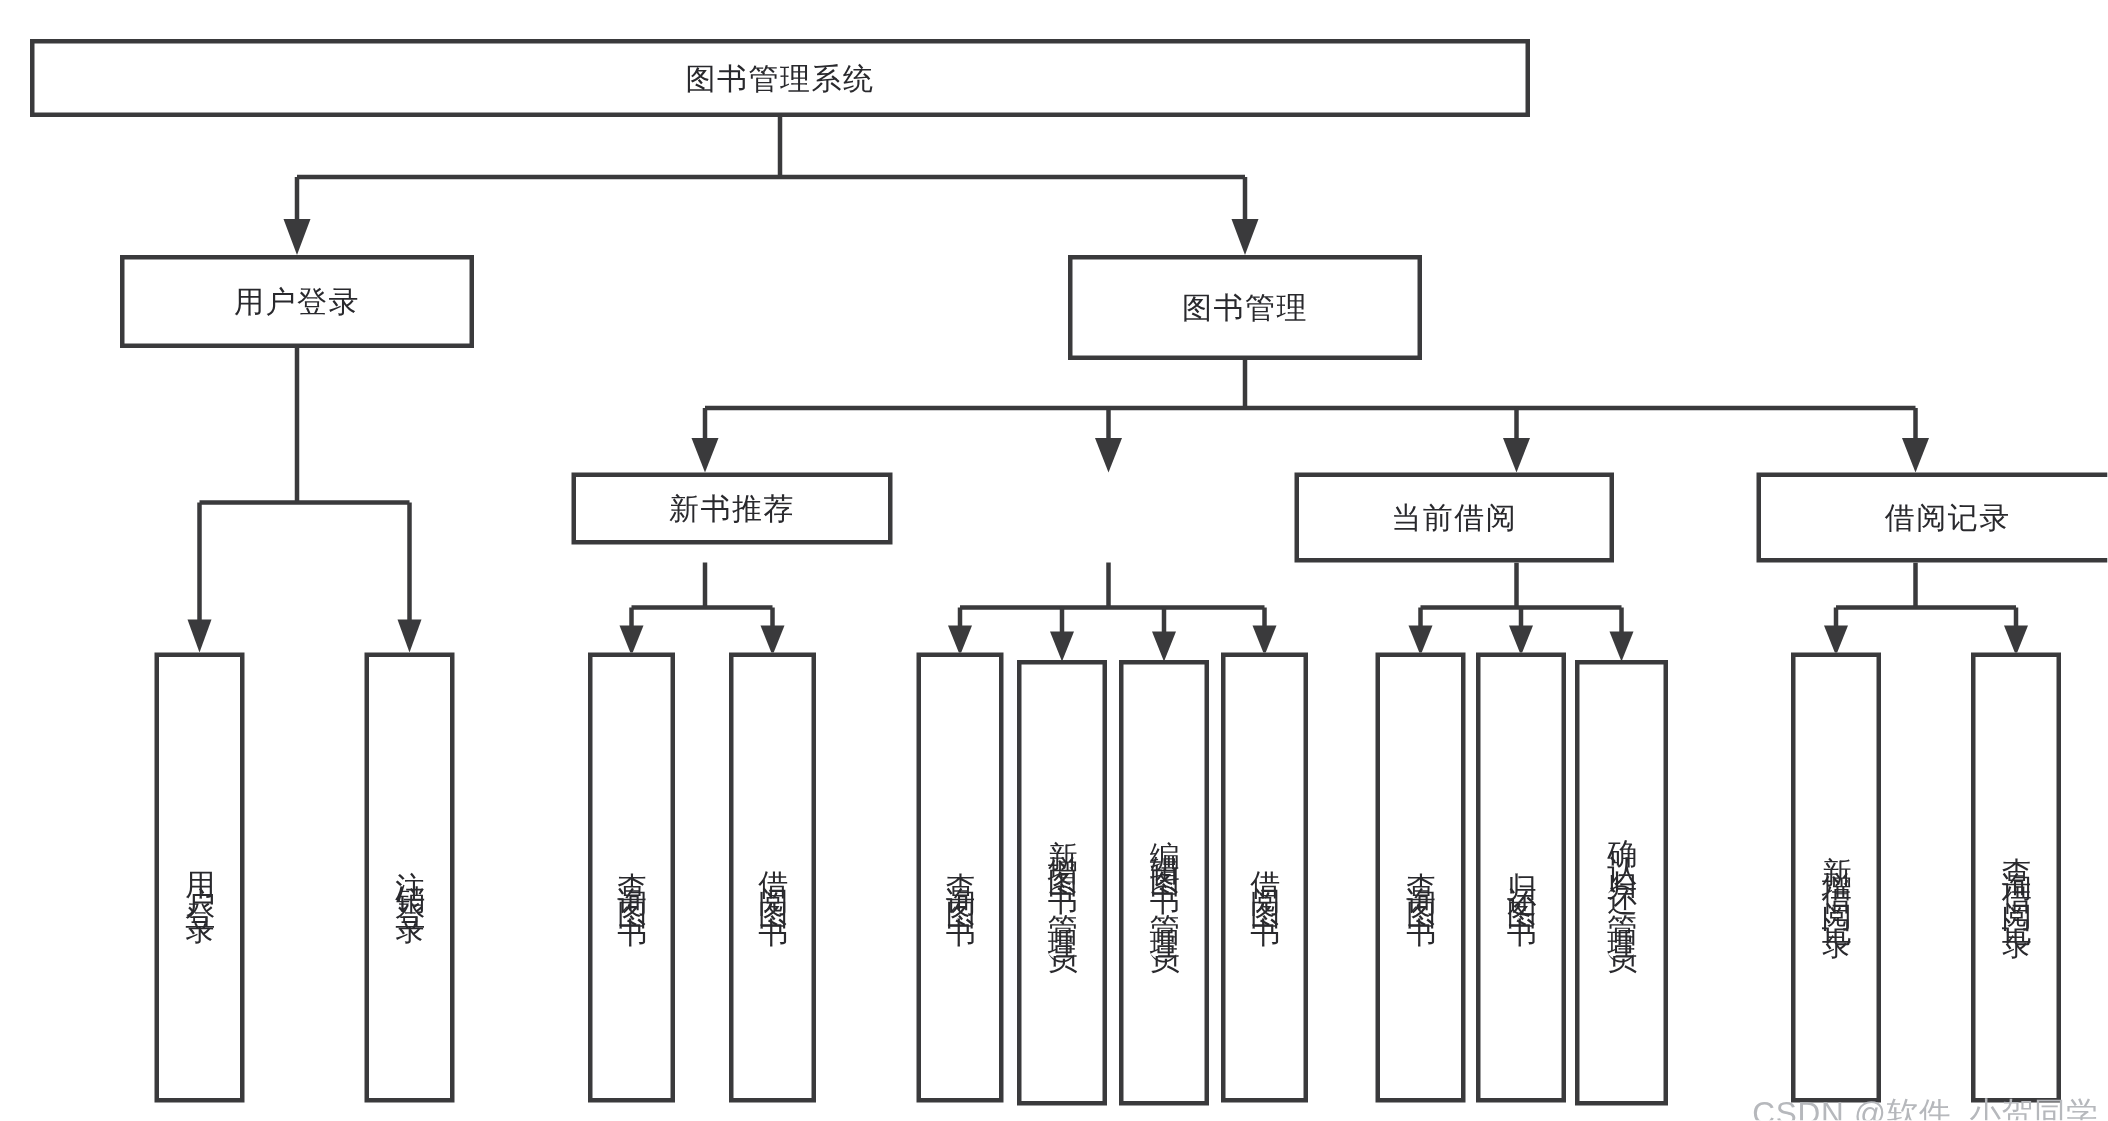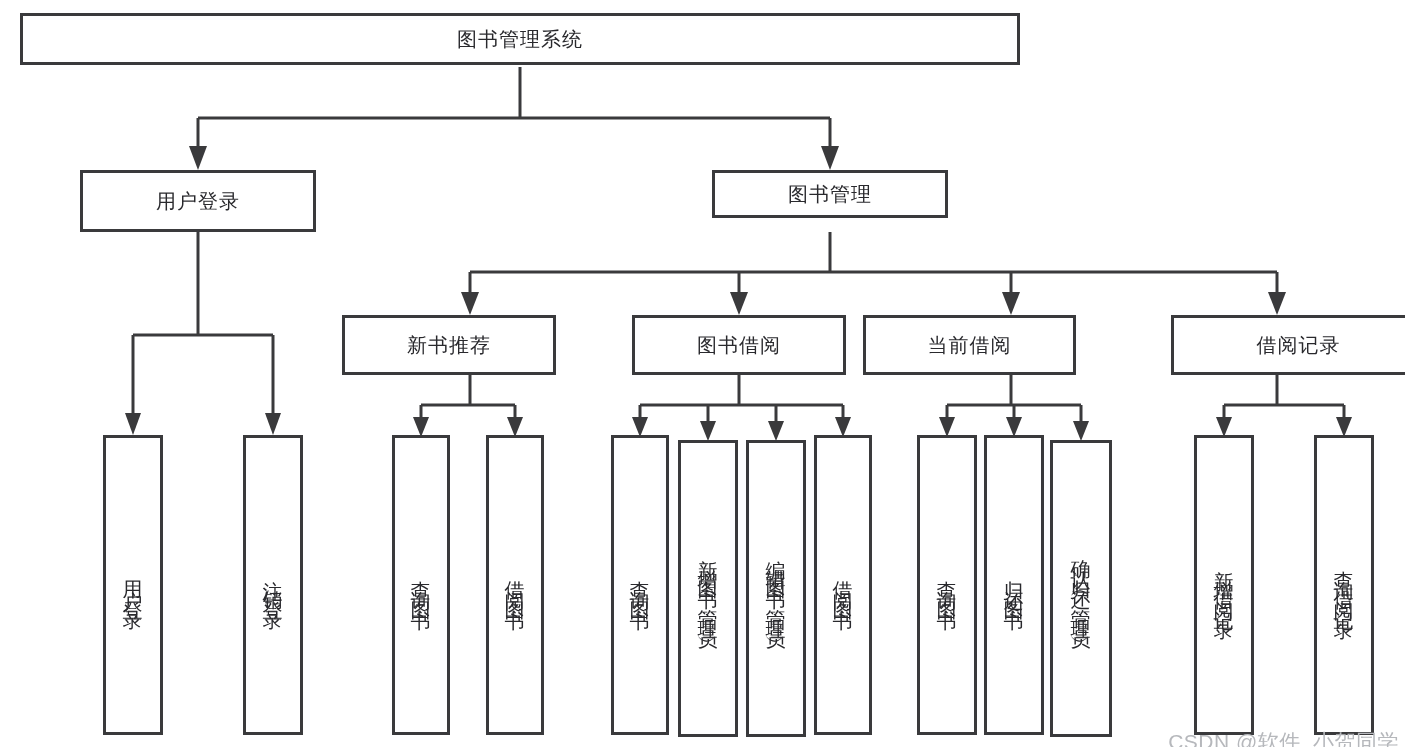--- a/index.html
+++ b/index.html
@@ -141,36 +141,33 @@
     <g>
       <path d="M1277 375 V405"></path>
       <path d="M1224 405 H1344"></path>
       <path d="M1224 405 V419"></path>
       <polygon points="1216,417 1232,417 1224,437"></polygon>
       <path d="M1344 405 V419"></path>
       <polygon points="1336,417 1352,417 1344,437"></polygon>
     </g>
   </svg>
 
-  <div class="node" style="left:20px;top:13px;width:1000px;height:52px">
+  <div class="node" style="left:20px;top:26px;width:1000px;height:52px">
     <span class="h-label">图书管理系统</span>
   </div>
 
   <div class="node" style="left:80px;top:170px;width:236px;height:62px">
     <span class="h-label">用户登录</span>
   </div>
-  <div class="node" style="left:712px;top:170px;width:236px;height:48px">
+  <div class="node" style="left:712px;top:170px;width:236px;height:70px">
     <span class="h-label">图书管理</span>
   </div>
 
-  <div class="node" style="left:342px;top:315px;width:214px;height:60px">
+  <div class="node" style="left:381px;top:315px;width:214px;height:48px">
     <span class="h-label">新书推荐</span>
-  </div>
-  <div class="node" style="left:632px;top:315px;width:214px;height:60px">
-    <span class="h-label">图书借阅</span>
   </div>
   <div class="node" style="left:863px;top:315px;width:213px;height:60px">
     <span class="h-label">当前借阅</span>
   </div>
   <div class="node" style="left:1171px;top:315px;width:255px;height:60px">
     <span class="h-label">借阅记录</span>
   </div>
 
   <div class="node" style="left:103px;top:435px;width:60px;height:300px">
     <span class="v-label">用户登录</span>

